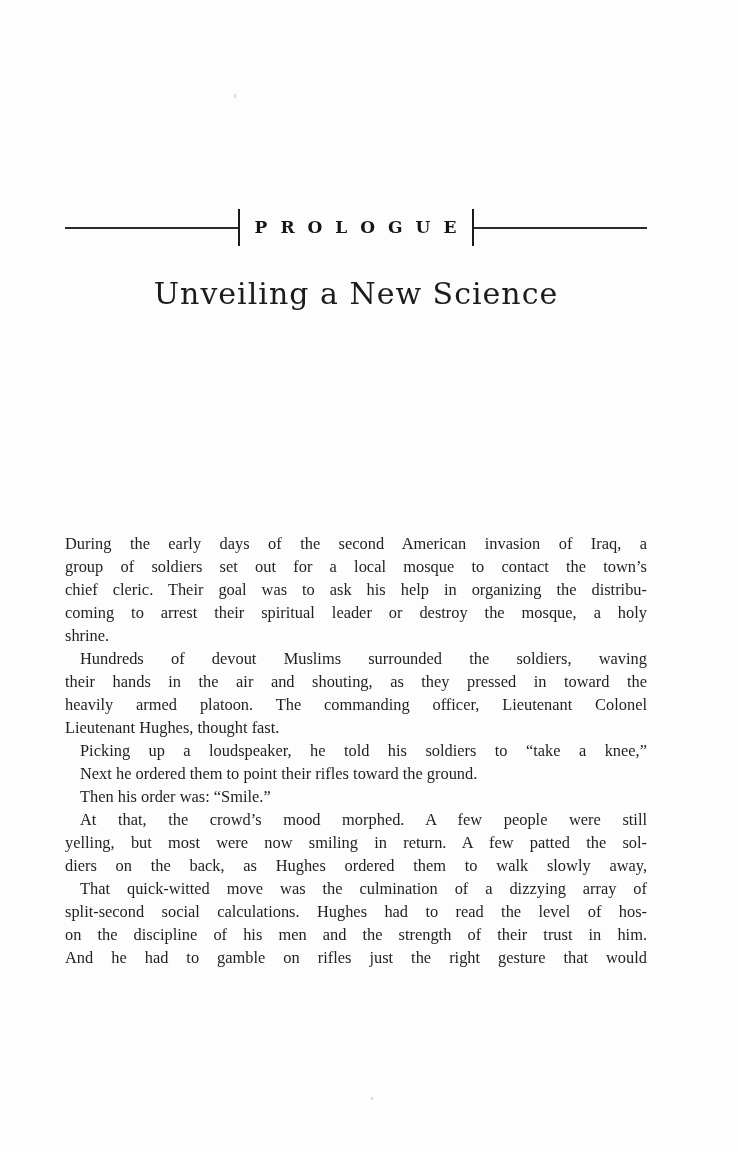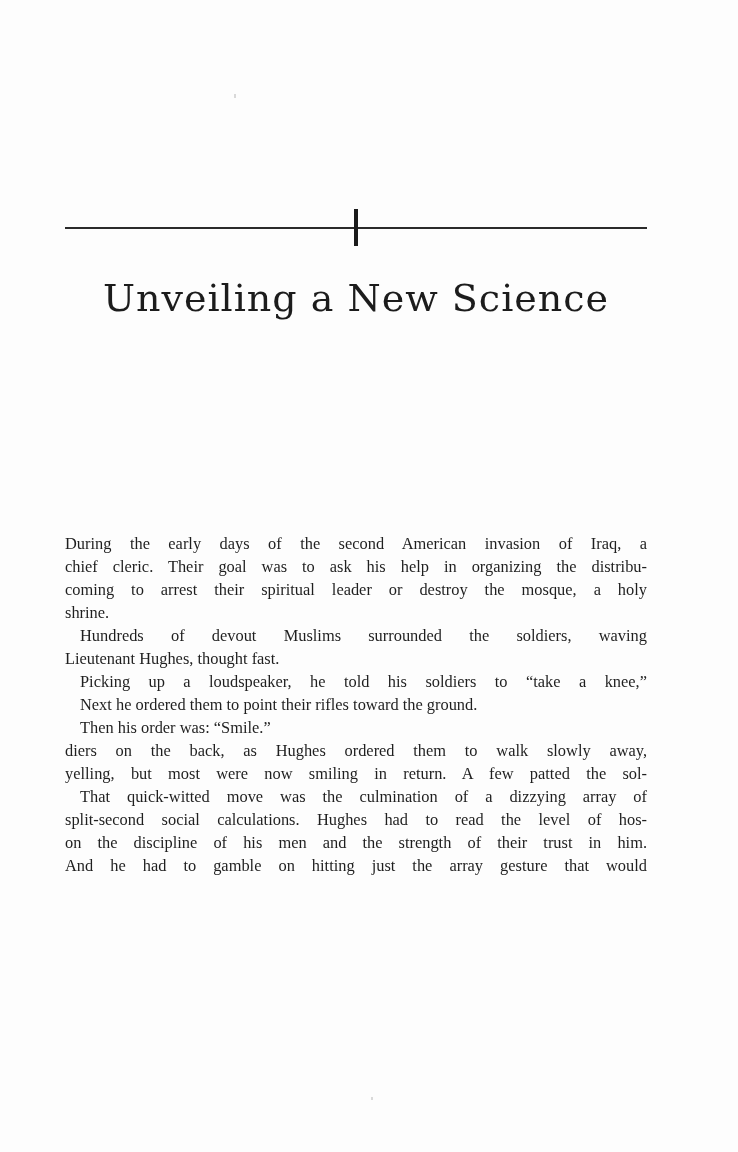--- a/index.html
+++ b/index.html
@@ -34,21 +34,21 @@
     transform: translateY(-1px);
   }
 
   
   .title {
     position: absolute;
     left: 65px; top: 276px;
     width: 582px;
     text-align: center;
     font-family: "DejaVu Serif", serif;
-    font-size: 38px;
+    font-size: 30px;
     letter-spacing: 1px;
     color: #1c1c1c;
   }
 
   
   .body-text {
     position: absolute;
     left: 65px; top: 532px;
     width: 582px;
     font-size: 16.4px;
@@ -66,38 +66,43 @@
   }
   .speck-top { left: 234px; top: 94px; }
   .speck-bottom { left: 371px; top: 1097px; height: 3px; }
 </style>
 </head>
 <body>
 
 <div class="header">
   <div class="rule"></div>
   <div class="bracket"></div>
+  <div class="kind-label">PROLOGUE</div>
   <div class="bracket"></div>
   <div class="rule"></div>
 </div>
 
 <div class="title">Unveiling a New Science</div>
 
 <div class="body-text">
     <div class="line just">During the early days of the second American invasion of Iraq, a</div>
+    <div class="line just">group of soldiers set out for a local mosque to contact the town’s</div>
     <div class="line just">chief cleric. Their goal was to ask his help in organizing the distribu-</div>
     <div class="line just">coming to arrest their spiritual leader or destroy the mosque, a holy</div>
     <div class="line">shrine.</div>
     <div class="line just indent">Hundreds of devout Muslims surrounded the soldiers, waving</div>
+    <div class="line just">their hands in the air and shouting, as they pressed in toward the</div>
+    <div class="line just">heavily armed platoon. The commanding officer, Lieutenant Colonel</div>
     <div class="line">Lieutenant Hughes, thought fast.</div>
     <div class="line just indent">Picking up a loudspeaker, he told his soldiers to “take a knee,”</div>
     <div class="line indent">Next he ordered them to point their rifles toward the ground.</div>
     <div class="line indent">Then his order was: “Smile.”</div>
+    <div class="line just indent">At that, the crowd’s mood morphed. A few people were still</div>
+    <div class="line just">yelling, but most were now smiling in return. A few patted the sol-</div>
     <div class="line just">diers on the back, as Hughes ordered them to walk slowly away,</div>
-    <div class="line just">yelling, but most were now smiling in return. A few patted the sol-</div>
     <div class="line just indent">That quick-witted move was the culmination of a dizzying array of</div>
     <div class="line just">split-second social calculations. Hughes had to read the level of hos-</div>
     <div class="line just">on the discipline of his men and the strength of their trust in him.</div>
-    <div class="line just">And he had to gamble on hitting just the array gesture that would</div>
+    <div class="line just">And he had to gamble on rifles just the right gesture that would</div>
   </div>
 
 <div class="speck speck-top"></div>
 <div class="speck speck-bottom"></div>
 
 </body></html>

